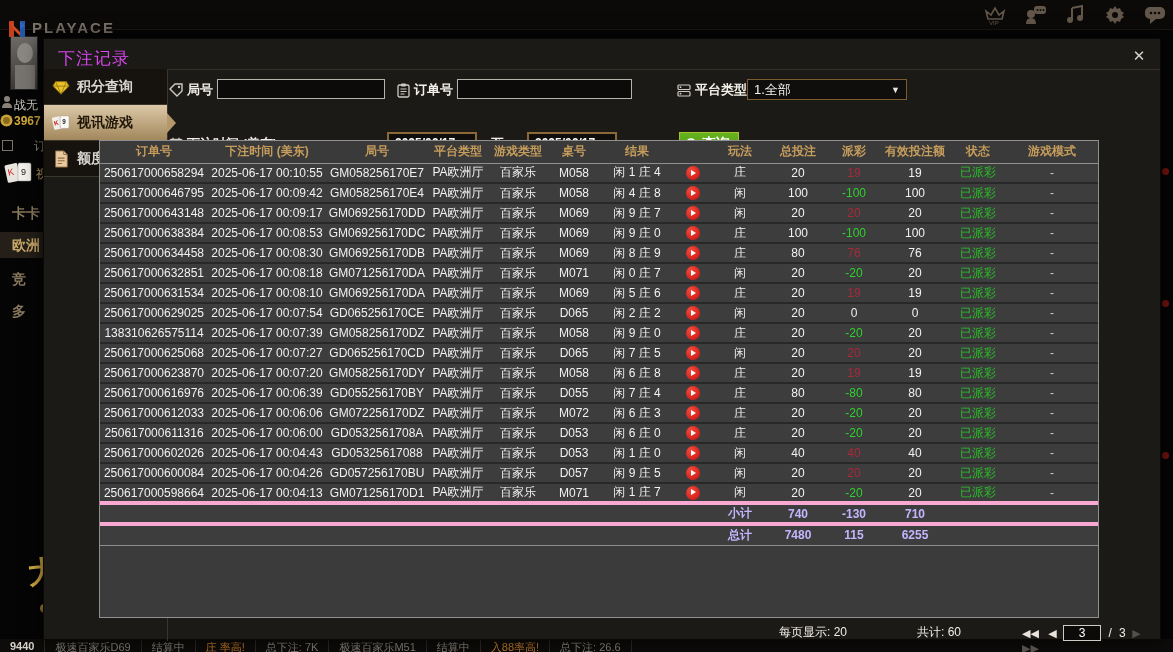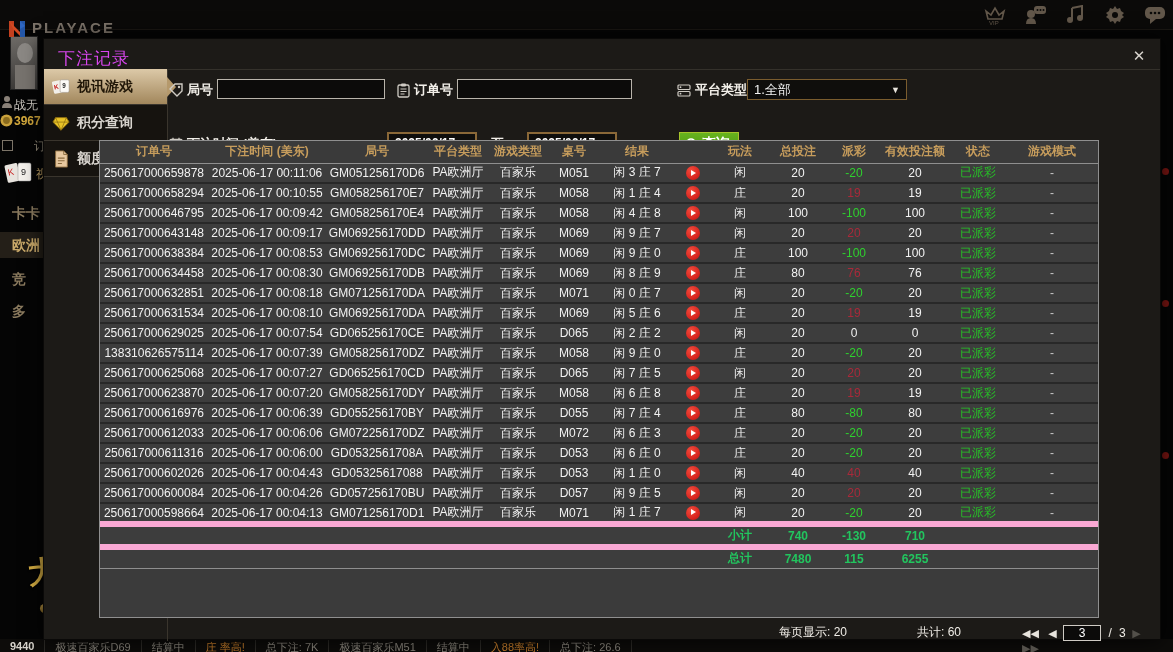--- a/index.html
+++ b/index.html
@@ -77,22 +77,22 @@
   
   #tablebox { position:absolute; left:55px; top:101px; width:1000px; height:478px;
     border:1px solid #8f8f8f; background:#3b3b3b; }
   table { border-collapse:collapse; width:100%; table-layout:fixed; }
   th { color:#c79d5c; font-size:12px; font-weight:bold; height:22px; border-bottom:1px solid #8f8f8f;
     background:#3a3a3a; white-space:nowrap; overflow:hidden; }
   td { color:#f2f2f2; font-size:12px; height:20px; text-align:center; border-bottom:2px solid #282828;
     background:#3d3d3d; white-space:nowrap; overflow:hidden; padding:0 2px; }
   td.neg { color:#2ed12e; } td.pos { color:#a8293a; } td.zero { color:#eee; }
   td.status { color:#27c127; } td.mode { color:#c9c9c9; }
-  tr.sumrow td { color:#22c55e; font-weight:bold; border-bottom:1px solid #8f8f8f;
-    border-top:6px solid #f9a8d4; height:21px; }
+  tr.sumrow td { color:#c4b5fd; font-weight:bold; border-bottom:1px solid #8f8f8f;
+    border-top:4px solid #f9a8d4; height:21px; }
   .playbtn { display:inline-block; width:14px; height:14px; border-radius:50%;
     background:radial-gradient(circle at 35% 30%, #f24b3c, #c80f0f); position:relative; vertical-align:middle;
     cursor:pointer; }
   .playbtn::after { content:""; position:absolute; left:5px; top:3.5px; border-left:5px solid #fff;
     border-top:3.5px solid transparent; border-bottom:3.5px solid transparent; }
 
   
   #mfooter { position:absolute; left:55px; top:585px; width:1060px; height:16px; color:#f0ede7;
     font-size:12px; }
   .pg-arrow { display:inline-block; font-size:11px; color:#e8e4dd; cursor:pointer; margin:0 3px; }
@@ -206,39 +206,39 @@
     </div>
   </div>
 </div>
 
 <div id="modal">
   <div id="modal-title">下注记录</div>
   <div id="modal-close">✕</div>
   <div id="modal-head-line"></div>
 
   <div id="side">
+      <div class="side-tab">
+        <span>
+          <svg class="tab-ico" viewBox="0 0 20 20">
+            <polygon points="4,4 16,4 19,9 10,18 1,9" fill="#e8c227" stroke="#8a6b10" stroke-width="1"></polygon>
+            <path d="M4 4 L10 18 L16 4 M1 9 H19" stroke="#8a6b10" stroke-width=".8" fill="none"></path>
+          </svg>
+        </span>
+        <span>积分查询</span>
+      </div>
       <div class="side-tab active">
         <span>
           <svg class="tab-ico" viewBox="0 0 20 20">
             <rect x="1" y="3" width="10" height="14" rx="1.5" fill="#f2efe9" transform="rotate(-12 6 10)"></rect>
             <text x="2.2" y="12" font-size="7" fill="#c41212" transform="rotate(-12 6 10)">K</text>
             <rect x="9" y="2" width="10" height="14" rx="1.5" fill="#fcfaf6" stroke="#8a8178" stroke-width=".5"></rect>
             <text x="11.5" y="11" font-size="7" fill="#222">9</text>
           </svg>
         </span>
         <span>视讯游戏</span>
-      </div>
-      <div class="side-tab">
-        <span>
-          <svg class="tab-ico" viewBox="0 0 20 20">
-            <polygon points="4,4 16,4 19,9 10,18 1,9" fill="#e8c227" stroke="#8a6b10" stroke-width="1"></polygon>
-            <path d="M4 4 L10 18 L16 4 M1 9 H19" stroke="#8a6b10" stroke-width=".8" fill="none"></path>
-          </svg>
-        </span>
-        <span>积分查询</span>
       </div>
       <div class="side-tab">
         <span>
           <svg class="tab-ico" viewBox="0 0 20 20">
             <path d="M4 1 H13 L17 5 V19 H4 Z" fill="#e8c9a0" stroke="#8a6b3e" stroke-width="1"></path>
             <path d="M13 1 V5 H17" fill="none" stroke="#8a6b3e" stroke-width="1"></path>
             <path d="M6.5 9 H14 M6.5 12 H14 M6.5 15 H11" stroke="#8a6b3e" stroke-width="1.2"></path>
           </svg>
         </span>
         <span>额度记录</span>
@@ -341,36 +341,20 @@
             <th>玩法</th>
             <th>总投注</th>
             <th>派彩</th>
             <th>有效投注额</th>
             <th>状态</th>
             <th>游戏模式</th>
           </tr>
         </thead>
       <tbody>
           <tr>
-            <td>250617000659878</td>
-            <td>2025-06-17 00:11:06</td>
-            <td>GM051256170D6</td>
-            <td>PA欧洲厅</td>
-            <td>百家乐</td>
-            <td>M051</td>
-            <td>闲 3 庄 7</td>
-            <td><span class="playbtn"></span></td>
-            <td>闲</td>
-            <td>20</td>
-            <td class="neg">-20</td>
-            <td>20</td>
-            <td class="status">已派彩</td>
-            <td class="mode">-</td>
-          </tr>
-          <tr>
             <td>250617000658294</td>
             <td>2025-06-17 00:10:55</td>
             <td>GM058256170E7</td>
             <td>PA欧洲厅</td>
             <td>百家乐</td>
             <td>M058</td>
             <td>闲 1 庄 4</td>
             <td><span class="playbtn"></span></td>
             <td>庄</td>
             <td>20</td>

